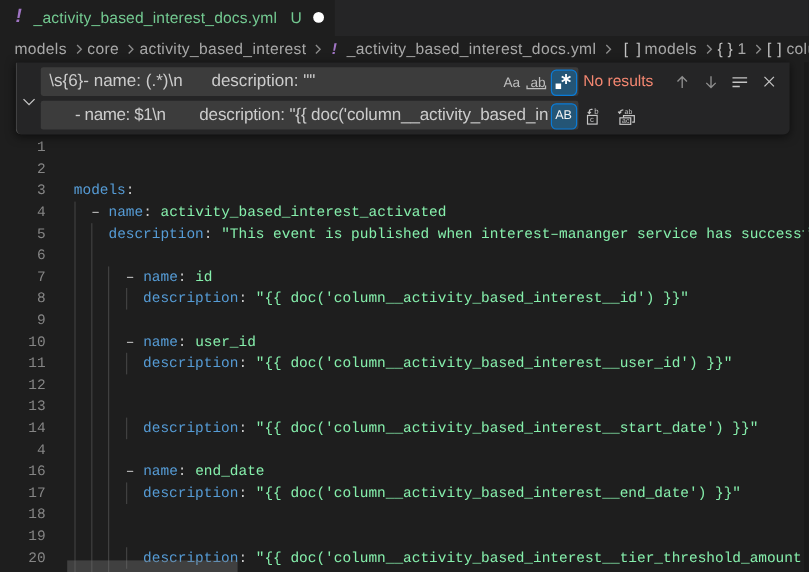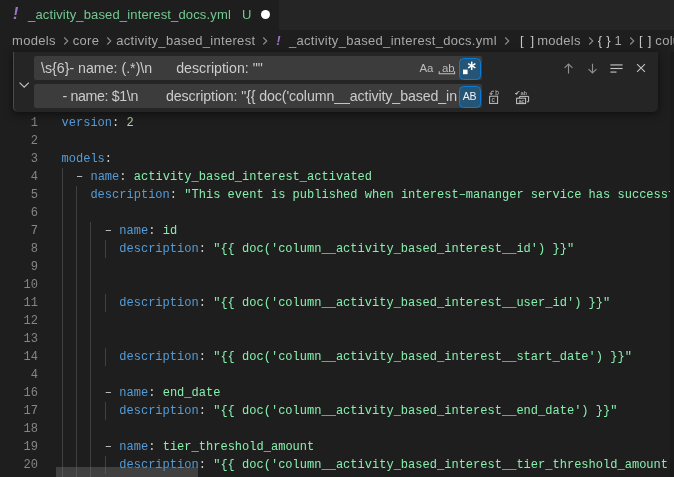--- a/index.html
+++ b/index.html
@@ -49,21 +49,20 @@
 <div class="guide" style="left:75.95px;top:186px;height:291px"></div>
 <div class="guide" style="left:90.4px;top:222px;height:255px"></div>
 <div class="guide" style="left:104.85px;top:240px;height:18px"></div>
 <div class="guide" style="left:104.85px;top:294px;height:18px"></div>
 <div class="guide" style="left:104.85px;top:348px;height:18px"></div>
 <div class="guide" style="left:104.85px;top:402px;height:18px"></div>
 <div class="guide" style="left:104.85px;top:456px;height:18px"></div>
   </div>
 <div class="row" style="top:114px">
     <div class="ln">1</div>
-    <div class="code"><span class="k">version</span><span class="p">:</span><span class="t"> </span><span class="n">2</span></div>
   </div>
 <div class="row" style="top:132px">
     <div class="ln">2</div>
     <div class="code"></div>
   </div>
 <div class="row" style="top:150px">
     <div class="ln">3</div>
     <div class="code"><span class="k">models</span><span class="p">:</span></div>
   </div>
 <div class="row" style="top:168px">
@@ -84,20 +83,21 @@
 <div class="row" style="top:240px">
     <div class="ln">8</div>
     <div class="code"><span class="t">        </span><span class="k">description</span><span class="p">:</span><span class="t"> </span><span class="s">"{{ doc('column__activity_based_interest__id') }}"</span></div>
   </div>
 <div class="row" style="top:258px">
     <div class="ln">9</div>
     <div class="code"></div>
   </div>
 <div class="row" style="top:276px">
     <div class="ln">10</div>
+    <div class="code"><span class="t">      </span><span class="p">–</span><span class="t"> </span><span class="k">name</span><span class="p">:</span><span class="t"> </span><span class="s">user_id</span></div>
   </div>
 <div class="row" style="top:294px">
     <div class="ln">11</div>
     <div class="code"><span class="t">        </span><span class="k">description</span><span class="p">:</span><span class="t"> </span><span class="s">"{{ doc('column__activity_based_interest__user_id') }}"</span></div>
   </div>
 <div class="row" style="top:312px">
     <div class="ln">12</div>
     <div class="code"></div>
   </div>
 <div class="row" style="top:330px">
@@ -118,21 +118,20 @@
 <div class="row" style="top:402px">
     <div class="ln">17</div>
     <div class="code"><span class="t">        </span><span class="k">description</span><span class="p">:</span><span class="t"> </span><span class="s">"{{ doc('column__activity_based_interest__end_date') }}"</span></div>
   </div>
 <div class="row" style="top:420px">
     <div class="ln">18</div>
     <div class="code"></div>
   </div>
 <div class="row" style="top:438px">
     <div class="ln">19</div>
-    <div class="code"><span class="t">      </span><span class="p">–</span><span class="t"> </span><span class="k">name</span><span class="p">:</span><span class="t"> </span><span class="s">tier_threshold_amount</span></div>
   </div>
 <div class="row" style="top:456px">
     <div class="ln">20</div>
     <div class="code"><span class="t">        </span><span class="k">description</span><span class="p">:</span><span class="t"> </span><span class="s">"{{ doc('column__activity_based_interest__tier_threshold_amount')"</span></div>
   </div>
 <div id="hscroll"></div>
 <div style="position:absolute;left:669.5px;top:52px;width:4.5px;height:425px;background:#191919;z-index:8"></div>
 
 <div id="tabbar">
     <div id="tab">
@@ -174,20 +173,21 @@
     <div class="optbox" style="left:424.5px;top:2px">
       <svg width="18" height="18" viewBox="0 0 18 18" style="position:absolute;left:0px;top:0px">
         <rect x="3" y="10.6" width="4.6" height="4.6" fill="#ffffff"></rect>
         <g stroke="#ffffff" stroke-width="1.5">
           <line x1="11.7" y1="2.6" x2="11.7" y2="11"></line>
           <line x1="8.1" y1="4.7" x2="15.4" y2="8.9"></line>
           <line x1="15.4" y1="4.7" x2="8.1" y2="8.9"></line>
         </g>
       </svg>
     </div>
+    <div id="nores">No results</div>
   </div>
 
   <div class="inp" id="rinp">
     <div class="itext" id="rtext"><span style="letter-spacing:-0.35px">      - name: $1\n</span><span class="sp" style="width:28px"></span><span style="letter-spacing:-0.1px">description: "{{ doc('column__activity_based_interest__start_date')</span></div>
     <div class="optbox" style="left:424.5px;top:2px;color:#f2f2f2;font-size:10.5px;text-align:center;line-height:19px;letter-spacing:-0.2px">AB</div>
   </div>
 
   <svg class="ico" style="left:546.5px;top:8.5px" width="15" height="15" viewBox="0 0 16 16">
       <path d="M8 3.2v10M3.8 7.4L8 3.2l4.2 4.2" stroke="#8f8f8f" stroke-width="1.2" fill="none"></path>
     </svg>

